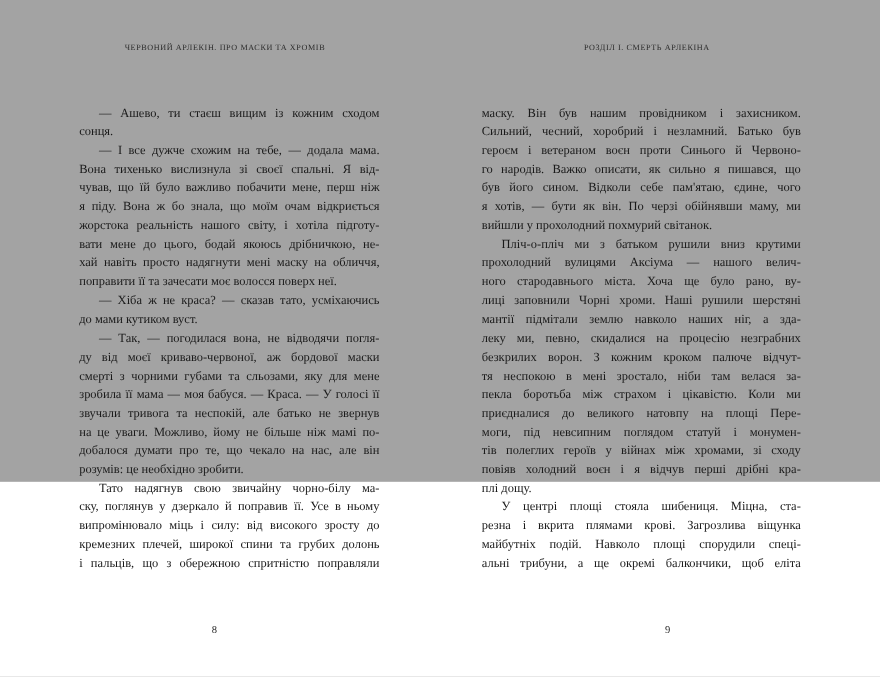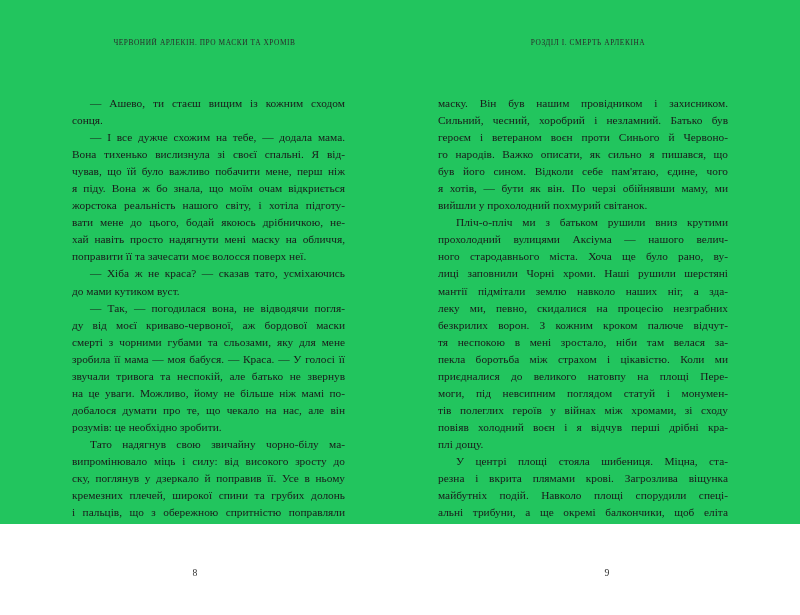--- a/index.html
+++ b/index.html
@@ -10,23 +10,23 @@
   body {
     width: 800px;
     height: 615px;
     font-family: "Liberation Serif", "DejaVu Serif", serif;
     color: #1a1a1a;
     overflow: hidden;
   }
   .spread {
     position: relative;
     width: 800px;
-    height: 524px;
+    height: 438px;
     display: flex;
-    background: #22c55e;
+    background: #a3a3a3;
   }
   .page {
     position: relative;
     width: 400px;
     height: 615px;
     box-sizing: border-box;
   }
   .page-left {
     padding: 38px 55px 0 72px;
   }
@@ -130,22 +130,22 @@
           <span class="line j">ду від моєї криваво-червоної, аж бордової маски</span>
           <span class="line j">смерті з чорними губами та сльозами, яку для мене</span>
           <span class="line j">зробила її мама — моя бабуся. — Краса. — У голосі її</span>
           <span class="line j">звучали тривога та неспокій, але батько не звернув</span>
           <span class="line j">на це уваги. Можливо, йому не більше ніж мамі по-</span>
           <span class="line j">добалося думати про те, що чекало на нас, але він</span>
           <span class="line j last">розумів: це необхідно зробити.</span>
         </p>
         <p>
           <span class="line j" style="text-indent: 18px;">Тато надягнув свою звичайну чорно-білу ма-</span>
+          <span class="line j">ску, поглянув у дзеркало й поправив її. Усе в ньому</span>
           <span class="line j">випромінювало міць і силу: від високого зросту до</span>
-          <span class="line j">ску, поглянув у дзеркало й поправив її. Усе в ньому</span>
           <span class="line j">кремезних плечей, широкої спини та грубих долонь</span>
           <span class="line j">і пальців, що з обережною спритністю поправляли</span>
         </p>
       </div>
     <div class="folio folio-left">8</div>
   </div>
 
   <div class="page page-right">
     <div class="running-head">РОЗДІЛ І. СМЕРТЬ АРЛЕКІНА</div>
     <div class="body-col" id="right-body">

